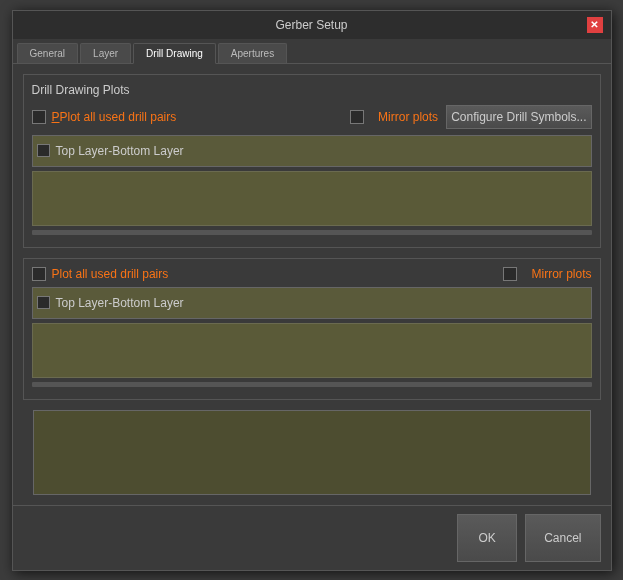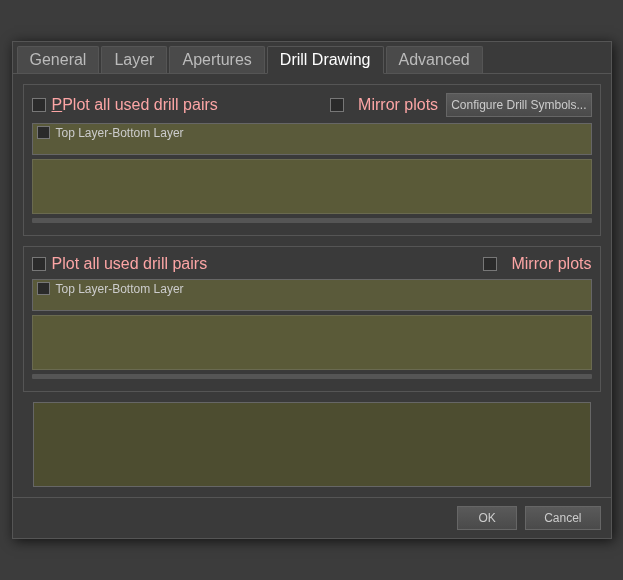--- a/index.html
+++ b/index.html
@@ -53,21 +53,21 @@
       padding: 4px 4px 0 4px;
       gap: 2px;
     }
     .tab {
       padding: 4px 12px;
       background: #4a4a4a;
       border: 1px solid #555;
       border-bottom: none;
       color: #bbb;
       cursor: pointer;
-      font-size: 16px;
+      font-size: 10px;
       border-radius: 2px 2px 0 0;
     }
     .tab.active {
       background: #3a3a3a;
       color: #fff;
       border-bottom: 1px solid #3a3a3a;
       margin-bottom: -1px;
       z-index: 1;
     }
     .content {
@@ -99,22 +99,22 @@
       gap: 6px;
     }
     .checkbox {
       width: 14px;
       height: 14px;
       border: 1px solid #777;
       background: #2a2a2a;
       flex-shrink: 0;
     }
     .checkbox-label {
-      color: #fca5a5;
-      font-size: 16px;
+      color: #f97316;
+      font-size: 12px;
     }
     .underline {
       text-decoration: underline;
     }
     .mirror-checkbox-wrapper {
       display: flex;
       align-items: center;
       gap: 14px;
       margin-left: auto;
     }
@@ -126,40 +126,40 @@
       font-size: 12px;
       cursor: pointer;
       white-space: nowrap;
     }
     .list-box {
       background: #5a5a3a;
       border: 1px solid #666;
       height: 32px;
       margin-top: 2px;
       display: flex;
-      align-items: flex-start;
+      align-items: center;
       padding: 2px 4px;
     }
     .list-item-text {
       color: #ccc;
       font-size: 12px;
     }
     .footer {
       display: flex;
       justify-content: flex-end;
       gap: 8px;
       padding: 8px 10px;
       background: #3a3a3a;
       border-top: 1px solid #555;
     }
     .footer-btn {
       background: linear-gradient(to bottom, #5a5a5a, #4a4a4a);
       border: 1px solid #666;
       color: #ccc;
-      padding: 4px 18px;
+      padding: 16px 18px;
       font-size: 12px;
       cursor: pointer;
       min-width: 60px;
     }
     .spacer-bar {
       background: #555;
       height: 5px;
       margin: 4px 0;
       border-radius: 1px;
     }
@@ -174,32 +174,37 @@
       border: 1px solid #666;
       height: 85px;
       margin: 0 10px;
     }
   </style>
 </head>
 <body>
 
 <div class="dialog">
 
+  <div class="title-bar">
+    <div style="width:16px"></div>
+    <span class="title-bar-title">Gerber Setup</span>
+    <button class="close-btn">✕</button>
+  </div>
 
   <div class="tabs">
     <div class="tab">General</div>
     <div class="tab">Layer</div>
+    <div class="tab active">Drill Drawing</div>
     <div class="tab">Apertures</div>
-    <div class="tab active">Drill Drawing</div>
-    <div class="tab">Advanced</div>
   </div>
 
   <div class="content">
 
     <div class="section">
+      <div class="section-label">Drill Drawing Plots</div>
 
       <div class="row">
         <div class="checkbox-wrapper">
           <div class="checkbox"></div>
           <span class="checkbox-label">
             <span class="underline">P</span><span>Plot all used drill pairs</span>
           </span>
         </div>
         <div class="mirror-checkbox-wrapper">
           <div class="checkbox"></div>

